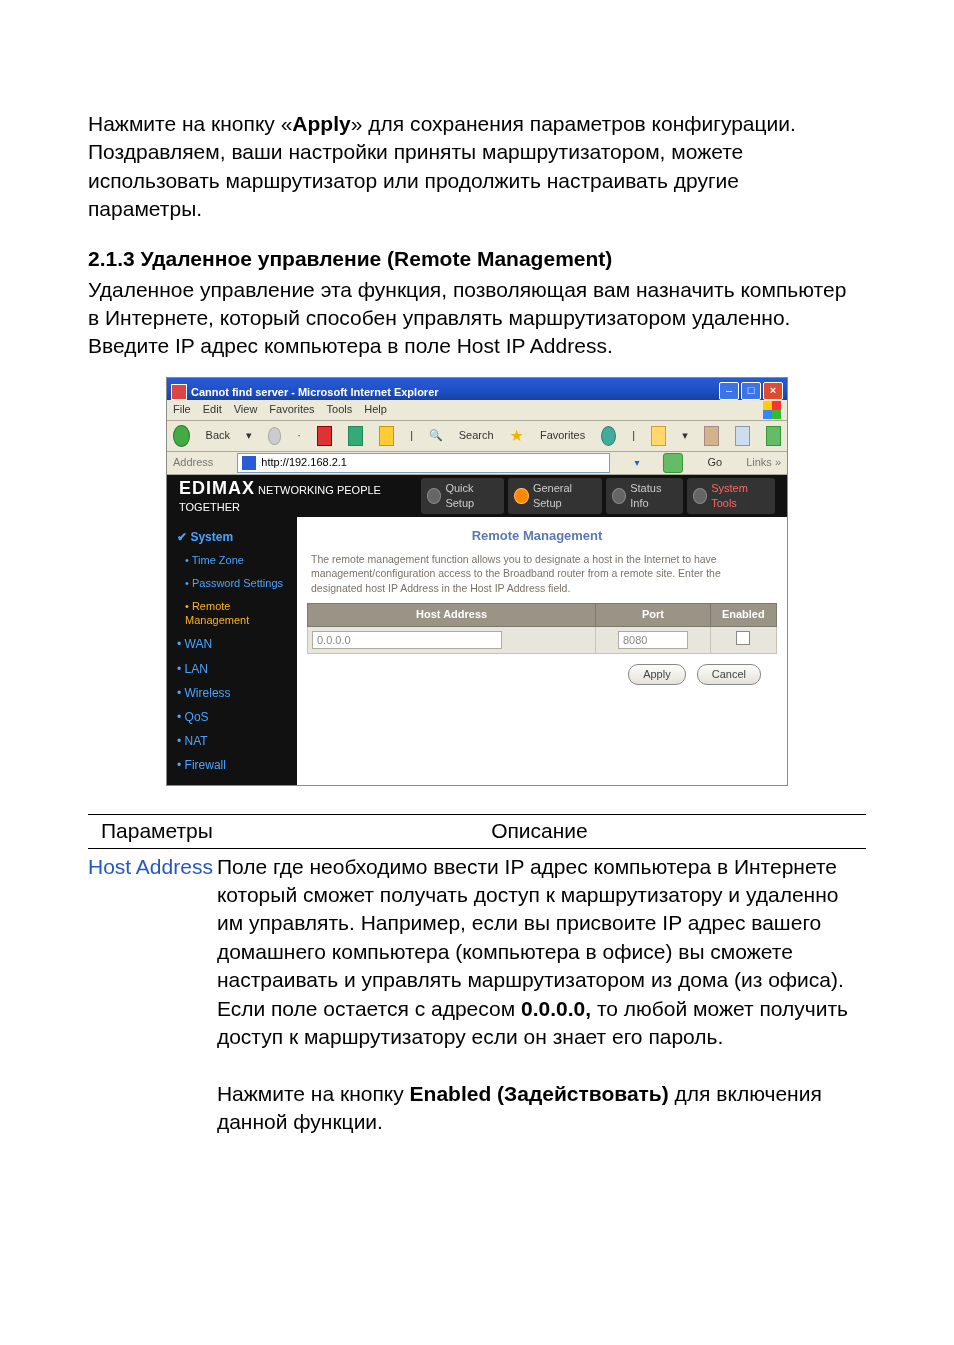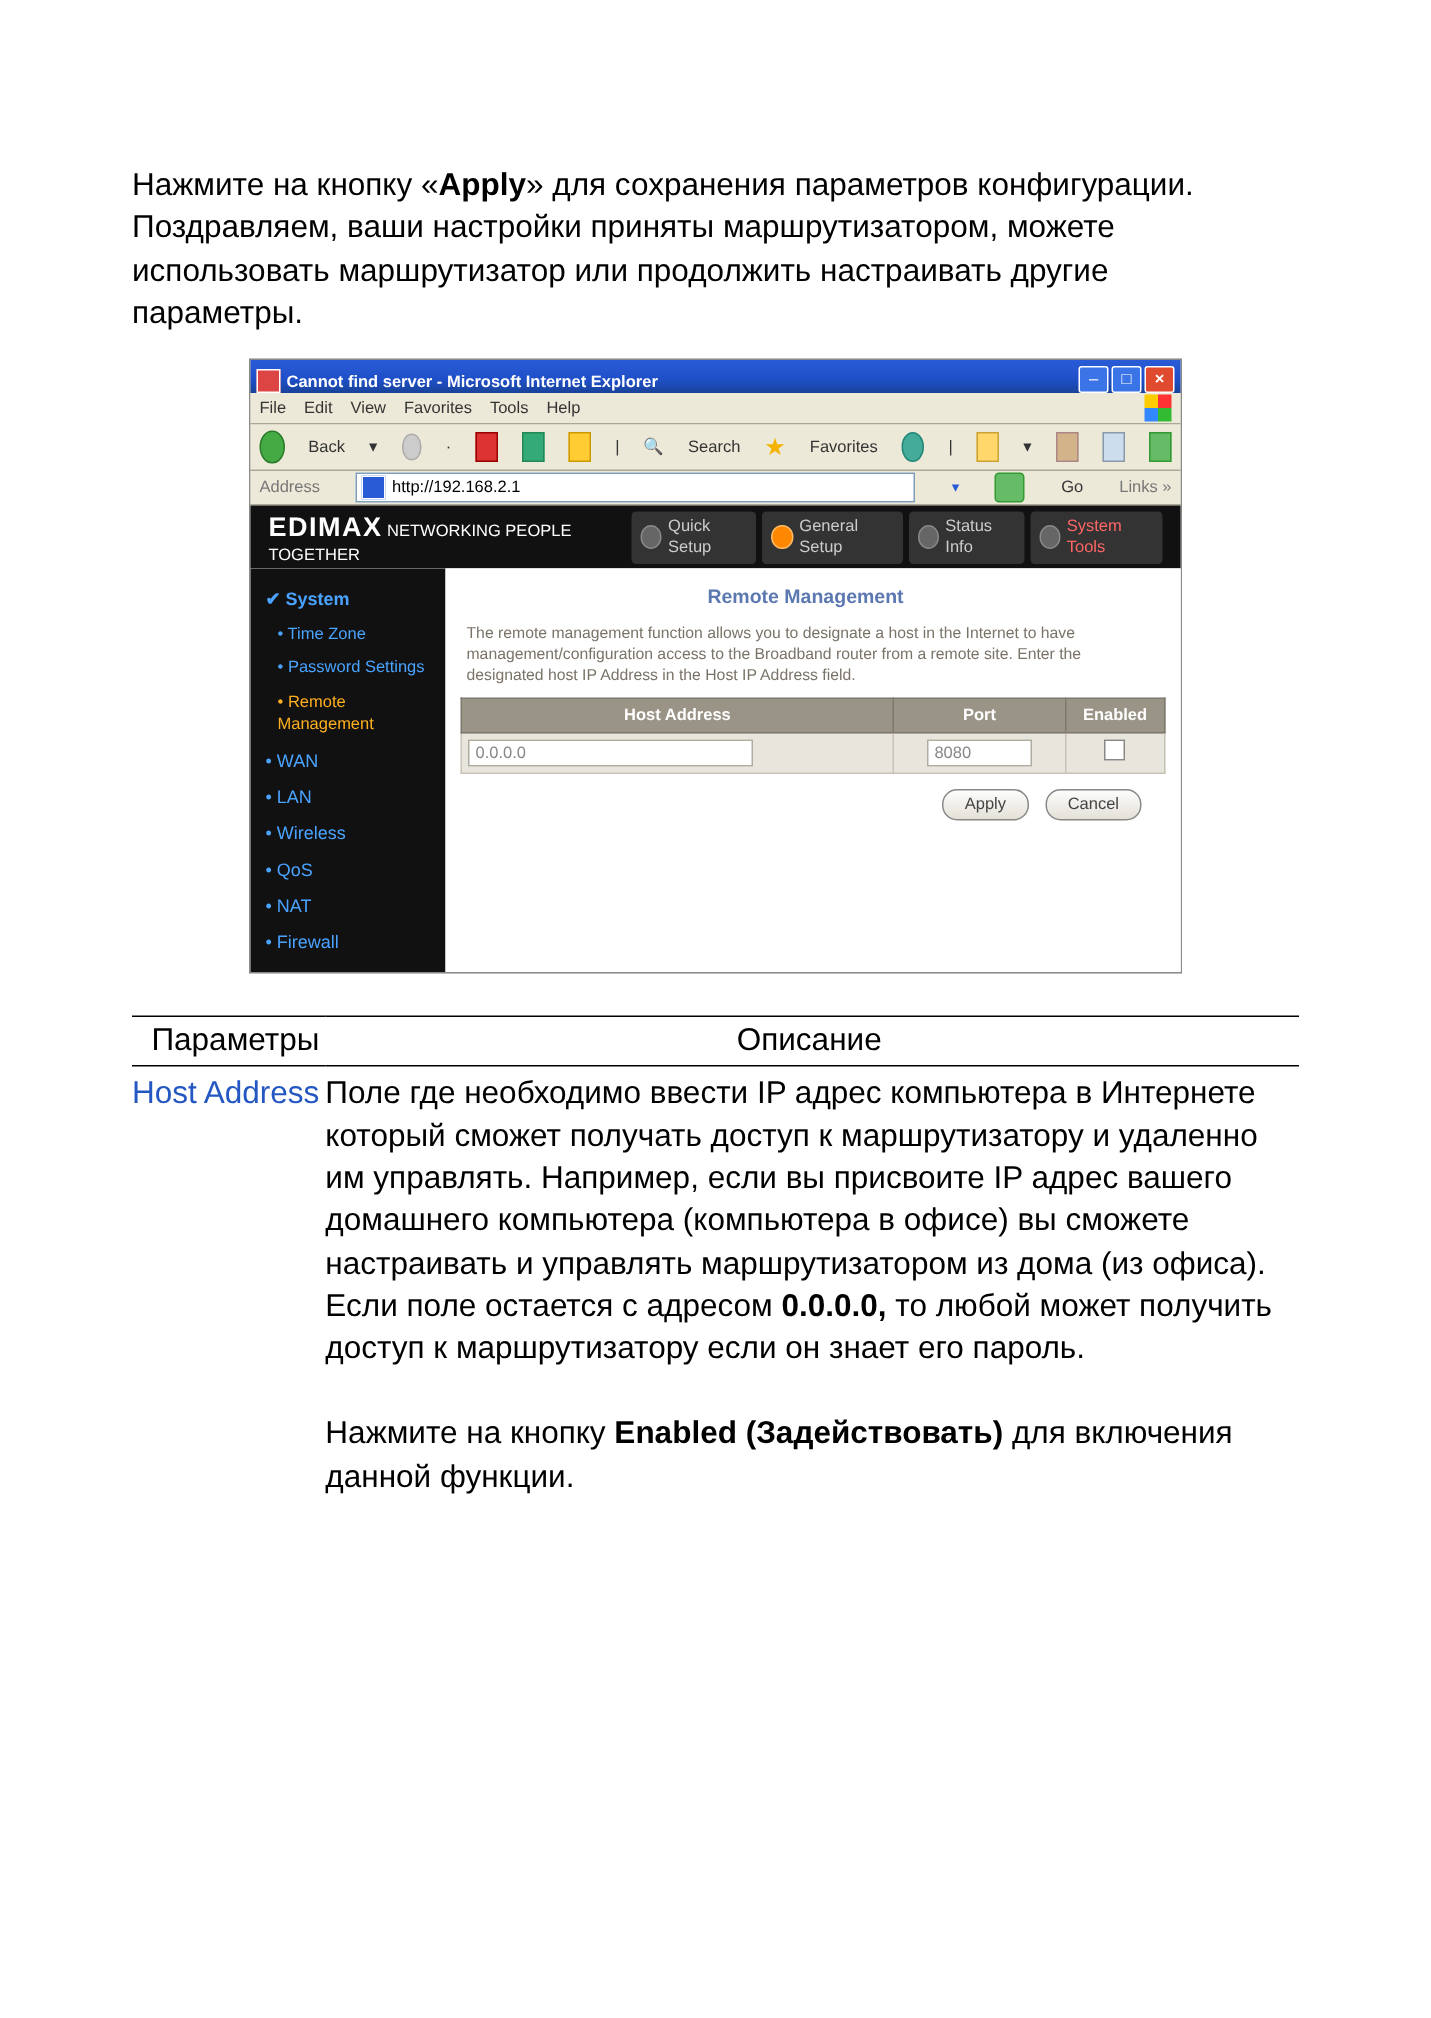--- a/index.html
+++ b/index.html
@@ -141,20 +141,22 @@
   }
 </style>
 </head>
 <body>
 <div class="page">
 
 <p class="para">
   <span>Нажмите на кнопку «</span><span class="bold">Apply</span><span>» для сохранения параметров конфигурации. Поздравляем, ваши настройки приняты маршрутизатором, можете использовать маршрутизатор или продолжить настраивать другие параметры.</span>
 </p>
 
+<div class="h2">2.1.3  Удаленное управление (Remote Management)</div>
+<p class="para indent">Удаленное управление эта функция,  позволяющая вам назначить компьютер в Интернете, который способен управлять маршрутизатором удаленно. Введите IP адрес компьютера в поле Host IP Address.</p>
 
 <div class="screenshot">
 
   <div class="ttl">
     <span class="ie-ico"></span>
     <span class="ttl-txt">Cannot find server - Microsoft Internet Explorer</span>
     <span class="ttl-btns">
       <span class="ttl-btn ttl-min">–</span>
       <span class="ttl-btn ttl-max">□</span>
       <span class="ttl-btn ttl-cls">×</span>

